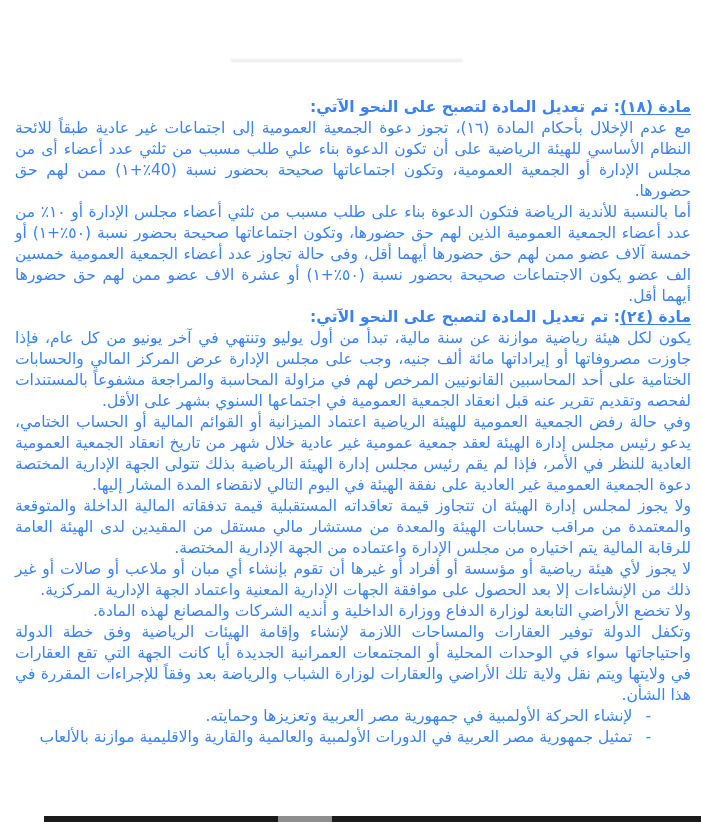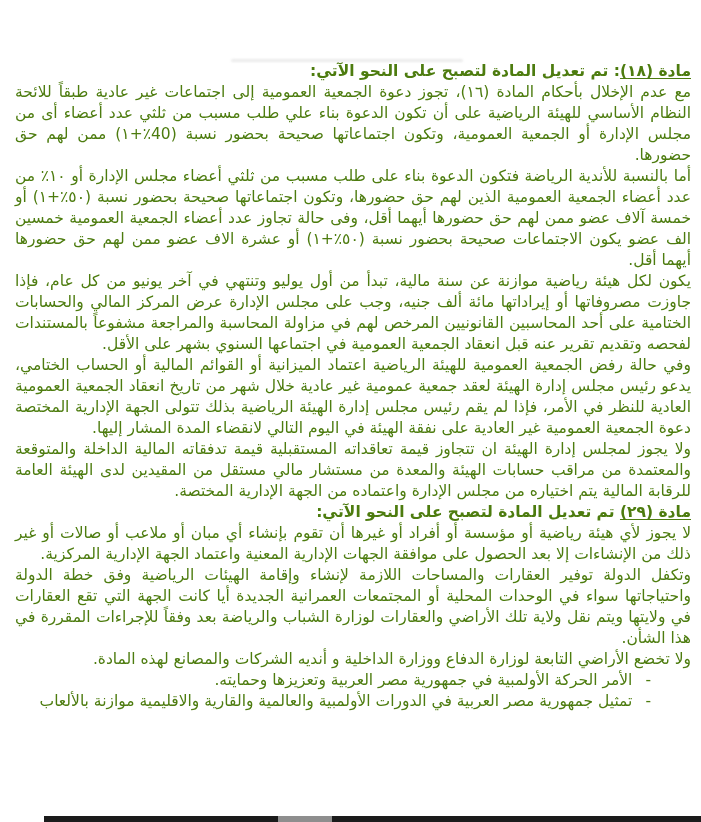--- a/index.html
+++ b/index.html
@@ -68,34 +68,34 @@
     width: 54px;
     height: 6px;
     background: #8e8e8e;
   }
 </style>
 </head>
 <body>
 
 <div class="page" style="background: rgb(255, 255, 255);">
   <div class="artifact-top"></div>
-  <div class="doc" style="color: #4d7c0f;">
+  <div class="doc" style="color: #3b82f6; margin-top: 36px;">
       <div class="block heading"><span class="article-label u">مادة (١٨)</span><span>: تم تعديل المادة لتصبح على النحو الآتي:</span></div>
       <div class="block para">مع عدم الإخلال بأحكام المادة (١٦)، تجوز دعوة الجمعية العمومية إلى اجتماعات غير عادية طبقاً للائحة النظام الأساسي للهيئة الرياضية على أن تكون الدعوة بناء علي طلب مسبب من ثلثي عدد أعضاء أى من مجلس الإدارة أو الجمعية العمومية، وتكون اجتماعاتها صحيحة بحضور نسبة (40٪+١) ممن لهم حق حضورها.</div>
       <div class="block para">أما بالنسبة للأندية الرياضة فتكون الدعوة بناء على طلب مسبب من ثلثي أعضاء مجلس الإدارة أو ١٠٪ من عدد أعضاء الجمعية العمومية الذين لهم حق حضورها، وتكون اجتماعاتها صحيحة بحضور نسبة (٥٠٪+١) أو خمسة آلاف عضو ممن لهم حق حضورها أيهما أقل، وفى حالة تجاوز عدد أعضاء الجمعية العمومية خمسين الف عضو يكون الاجتماعات صحيحة بحضور نسبة (٥٠٪+١) أو عشرة الاف عضو ممن لهم حق حضورها أيهما أقل.</div>
+      <div class="block heading"><span class="article-label u">مادة (٢٤)</span><span>: تم تعديل المادة لتصبح على النحو الآتي:</span></div>
       <div class="block para">يكون لكل هيئة رياضية موازنة عن سنة مالية، تبدأ من أول يوليو وتنتهي في آخر يونيو من كل عام، فإذا جاوزت مصروفاتها أو إيراداتها مائة ألف جنيه، وجب على مجلس الإدارة عرض المركز المالي والحسابات الختامية على أحد المحاسبين القانونيين المرخص لهم في مزاولة المحاسبة والمراجعة مشفوعاً بالمستندات لفحصه وتقديم تقرير عنه قبل انعقاد الجمعية العمومية في اجتماعها السنوي بشهر على الأقل.</div>
       <div class="block para">وفي حالة رفض الجمعية العمومية للهيئة الرياضية اعتماد الميزانية أو القوائم المالية أو الحساب الختامي، يدعو رئيس مجلس إدارة الهيئة لعقد جمعية عمومية غير عادية خلال شهر من تاريخ انعقاد الجمعية العمومية العادية للنظر في الأمر، فإذا لم يقم رئيس مجلس إدارة الهيئة الرياضية بذلك تتولى الجهة الإدارية المختصة دعوة الجمعية العمومية غير العادية على نفقة الهيئة في اليوم التالي لانقضاء المدة المشار إليها.</div>
       <div class="block para">ولا يجوز لمجلس إدارة الهيئة ان تتجاوز قيمة تعاقداته المستقبلية قيمة تدفقاته المالية الداخلة والمتوقعة والمعتمدة من مراقب حسابات الهيئة والمعدة من مستشار مالي مستقل من المقيدين لدى الهيئة العامة للرقابة المالية يتم اختياره من مجلس الإدارة واعتماده من الجهة الإدارية المختصة.</div>
-      <div class="block heading"><span class="article-label u">مادة (٢٩)</span><span> تم تعديل المادة لتصبح على النحو الآتي:</span></div>
       <div class="block para">لا يجوز لأي هيئة رياضية أو مؤسسة أو أفراد أو غيرها أن تقوم بإنشاء أي مبان أو ملاعب أو صالات أو غير ذلك من الإنشاءات إلا بعد الحصول على موافقة الجهات الإدارية المعنية واعتماد الجهة الإدارية المركزية.</div>
+      <div class="block para">ولا تخضع الأراضي التابعة لوزارة الدفاع ووزارة الداخلية و أنديه الشركات والمصانع لهذه المادة.</div>
       <div class="block para">وتكفل الدولة توفير العقارات والمساحات اللازمة لإنشاء وإقامة الهيئات الرياضية وفق خطة الدولة واحتياجاتها سواء في الوحدات المحلية أو المجتمعات العمرانية الجديدة أيا كانت الجهة التي تقع العقارات في ولايتها ويتم نقل ولاية تلك الأراضي والعقارات لوزارة الشباب والرياضة بعد وفقاً للإجراءات المقررة في هذا الشأن.</div>
-      <div class="block para">ولا تخضع الأراضي التابعة لوزارة الدفاع ووزارة الداخلية و أنديه الشركات والمصانع لهذه المادة.</div>
       <div class="block bullet">
         <span class="marker">-</span>
-        <span class="bullet-text">الأمر الحركة الأولمبية في جمهورية مصر العربية وتعزيزها وحمايته.</span>
+        <span class="bullet-text">لإنشاء الحركة الأولمبية في جمهورية مصر العربية وتعزيزها وحمايته.</span>
       </div>
       <div class="block bullet">
         <span class="marker">-</span>
         <span class="bullet-text">تمثيل جمهورية مصر العربية في الدورات الأولمبية والعالمية والقارية والاقليمية موازنة بالألعاب</span>
       </div>
     </div>
   <div class="bottom-bar" style="background: rgb(27, 27, 27);"></div>
   <div class="bottom-bar-highlight" style="background: rgb(142, 142, 142);"></div>
 </div>
 

